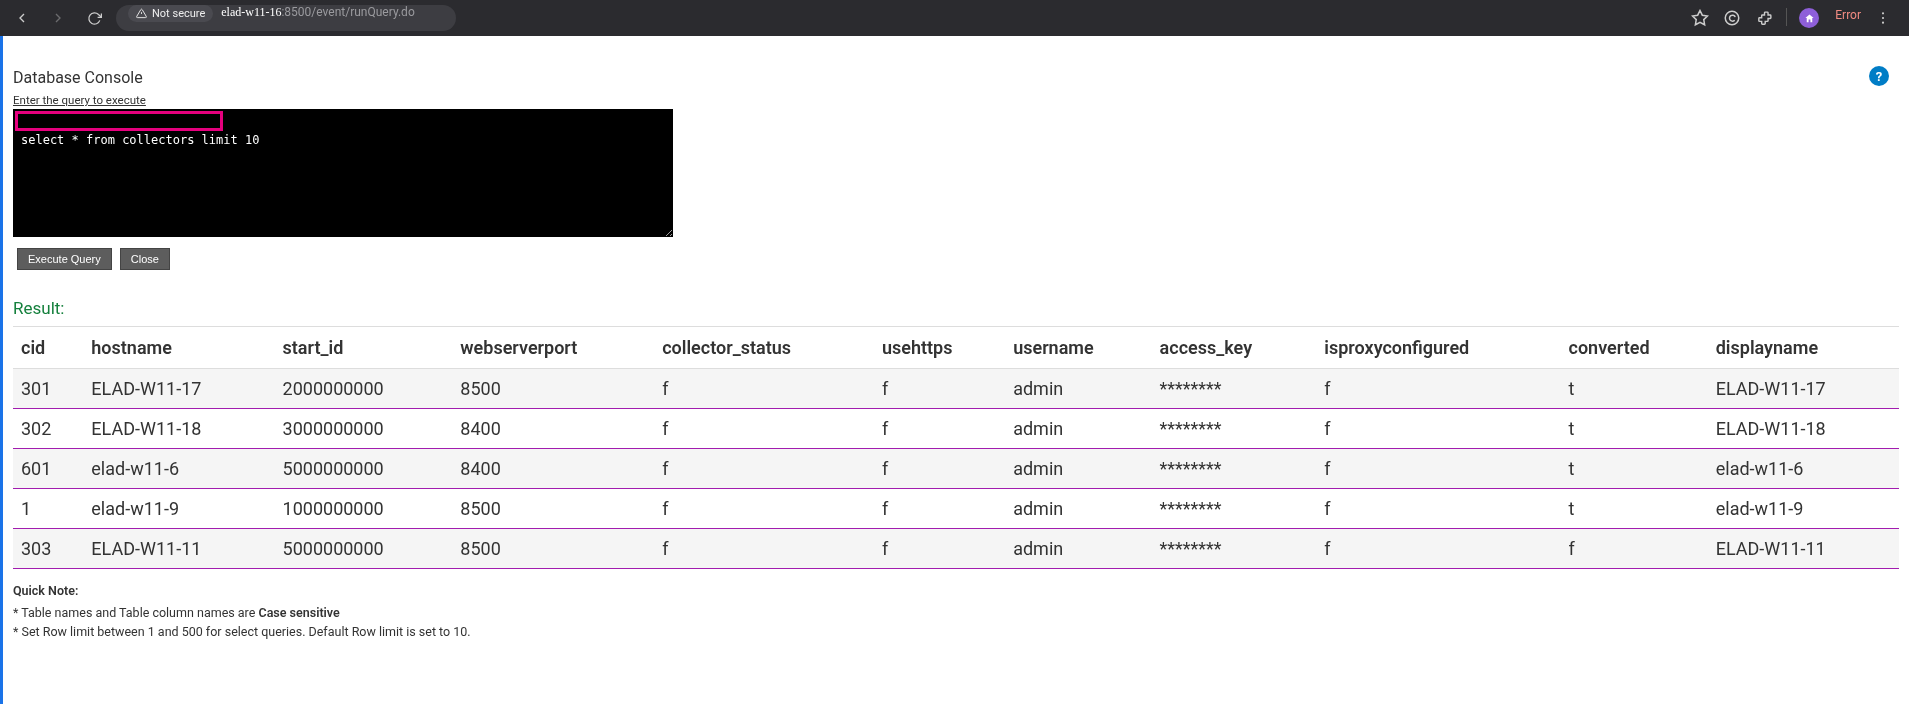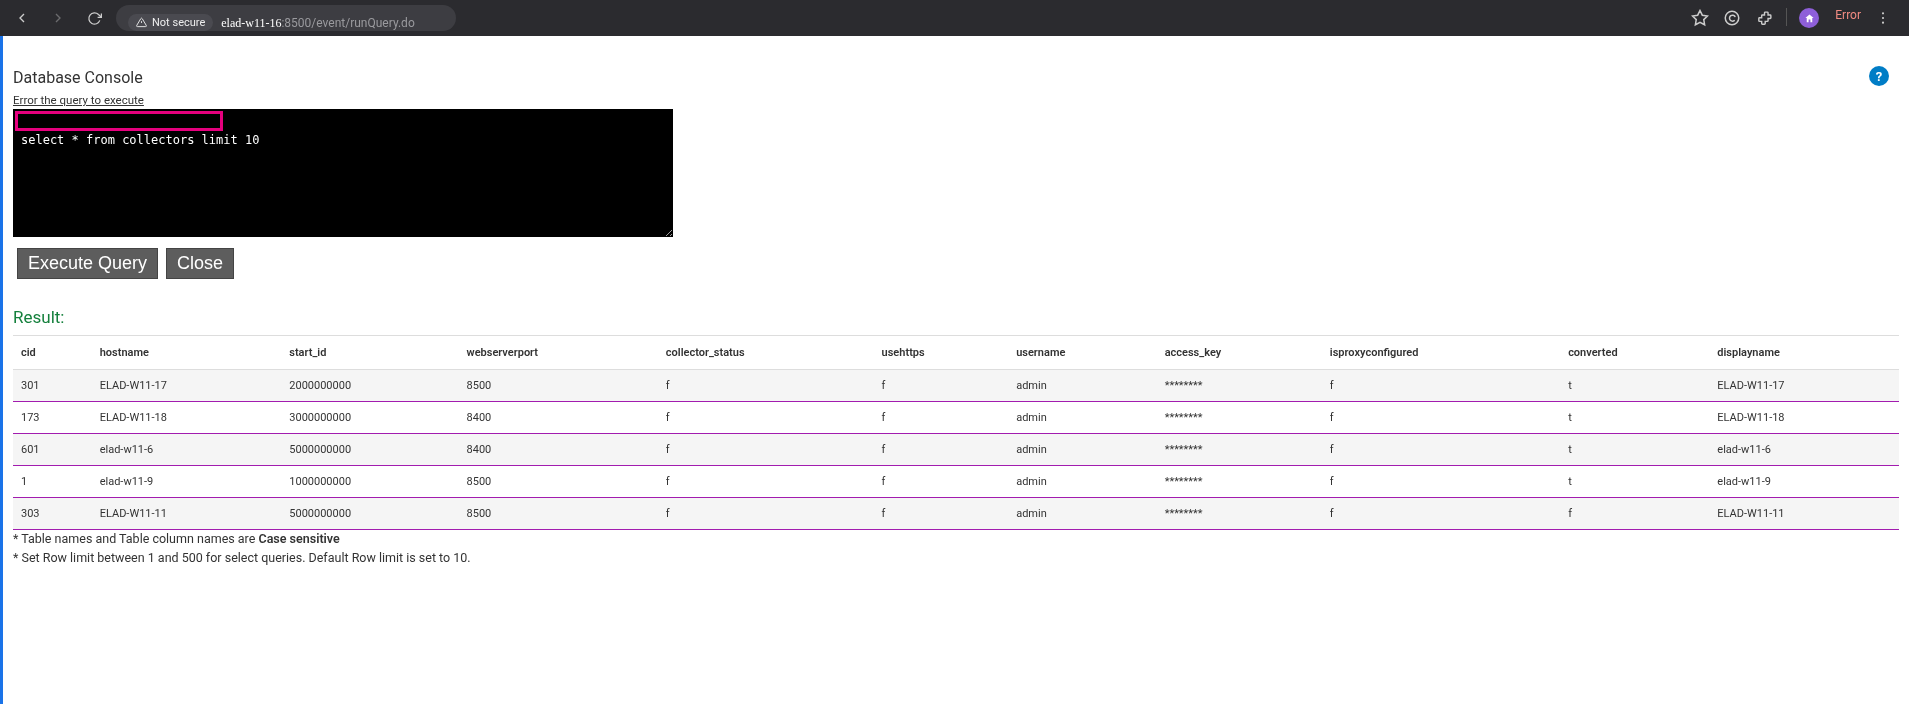--- a/index.html
+++ b/index.html
@@ -2,21 +2,21 @@
 <html><head>
 <meta charset="utf-8">
 <style>
   * { margin: 0; padding: 0; box-sizing: border-box; }
   body { font-family: -apple-system, BlinkMacSystemFont, "Segoe UI", Roboto, Arial, sans-serif; font-size: 13px; color: #333; background: #fff; width: 1909px; }
   
   
   .chrome-bar { background: #2b2b2f; height: 36px; display: flex; align-items: center; padding: 0 8px; gap: 8px; color: #ccc; }
   .nav-btn { width: 28px; height: 28px; display: flex; align-items: center; justify-content: center; border-radius: 50%; cursor: pointer; }
   .nav-btn svg { stroke: #ccc; }
-  .url-bar { flex: 0 0 auto; display: flex; align-items: flex-end; background: #3d3d42; border-radius: 14px; height: 26px; padding: 0 12px; gap: 8px; font-size: 12px; color: #ddd; min-width: 340px; }
+  .url-bar { flex: 0 0 auto; display: flex; align-items: flex-start; background: #3d3d42; border-radius: 14px; height: 26px; padding: 0 12px; gap: 8px; font-size: 12px; color: #ddd; min-width: 340px; }
   .not-secure-badge { display: flex; align-items: center; gap: 5px; background: #4a4a50; padding: 2px 8px; border-radius: 10px; font-size: 11px; color: #eee; }
   .url-text { display: flex; align-items: baseline; }
   .url-host { color: #fff; font-family: Liberation Serif, serif; }
   .url-path { color: #9a9a9e; }
   .chrome-spacer { flex: 1; }
   .chrome-icons { display: flex; gap: 12px; padding-right: 8px; }
   .chrome-icons .icon { width: 20px; height: 20px; display: flex; align-items: center; justify-content: center; color: #ccc; cursor: pointer; }
   .divider-v { width: 1px; height: 18px; background: #555; }
   .profile-badge { width: 20px; height: 20px; border-radius: 50%; background: #8e5fd9; display: flex; align-items: center; justify-content: center; }
   .error-badge { color: #f28b82; font-size: 12px; padding-left: 4px; }
@@ -26,25 +26,25 @@
   .help-icon { position: absolute; top: 30px; right: 20px; width: 20px; height: 20px; border-radius: 50%; background: #007dc6; color: #fff; display: flex; align-items: center; justify-content: center; font-size: 13px; font-weight: bold; cursor: pointer; }
   
   .page-title { font-size: 16px; font-weight: 400; color: #333; margin: 22px 0 4px 10px; }
   .query-label { font-size: 11.5px; color: #333; margin: 6px 0 0 10px; text-decoration: underline; }
   
   .query-box-wrap { position: relative; margin: 2px 0 0 10px; width: 660px; }
   .query-box { background: #000; color: #fff; font-family: "Lucida Console", Monaco, monospace; font-size: 12px; width: 660px; height: 128px; padding: 24px 8px; border: none; outline: none; resize: both; }
   .query-highlight { position: absolute; top: 2px; left: 2px; width: 208px; height: 20px; border: 3px solid #e6007e; pointer-events: none; }
   
   .button-row { margin: 8px 0 0 14px; display: flex; gap: 8px; }
-  .btn { background: #5d5d5d; color: #fff; border: 1px solid #444; padding: 4px 10px; font-size: 18px; cursor: pointer; text-align: center; }
+  .btn { background: #5d5d5d; color: #fff; border: 1px solid #444; padding: 4px 10px; font-size: 11px; cursor: pointer; text-align: center; }
   
   .result-heading { font-size: 17px; font-weight: 400; color: #15803d; margin: 28px 0 8px 10px; }
   
-  .result-table { width: calc(100% - 20px); margin: 0 10px; border-collapse: collapse; font-size: 11px; }
+  .result-table { width: calc(100% - 20px); margin: 0 10px; border-collapse: collapse; font-size: 18px; }
   .result-table th { text-align: left; font-weight: 600; padding: 10px 8px; border-top: 1px solid #ddd; border-bottom: 1px solid #ddd; color: #333; }
   .result-table td { padding: 9px 8px; border-bottom: 1px solid #a21caf; color: #333; }
   .result-table tbody tr:nth-child(odd) { background: #f5f5f5; }
   .result-table tbody tr:nth-child(even) { background: #fff; }
   
   .quick-note { font-size: 12.5px; font-weight: 600; margin: 14px 0 6px 10px; }
   .notes { font-size: 12.5px; margin: 0 0 4px 10px; line-height: 1.5; }
   .notes strong { font-weight: 600; }
 </style>
 </head>
@@ -113,21 +113,21 @@
           <circle cx="12" cy="19" r="1.6"></circle>
         </svg>
     </div>
   </div>
 </div>
 
 <div class="page">
   <div class="help-icon">?</div>
 
   <div class="page-title">Database Console</div>
-  <div class="query-label">Error the query to execute</div>
+  <div class="query-label">Enter the query to execute</div>
 
   <div class="query-box-wrap">
     <textarea class="query-box" style="">select * from collectors limit 10</textarea>
     <div class="query-highlight"></div>
   </div>
 
   <div class="button-row">
     <button class="btn">Execute Query</button>
     <button class="btn">Close</button>
   </div>
@@ -158,21 +158,21 @@
           <td>8500</td>
           <td>f</td>
           <td>f</td>
           <td>admin</td>
           <td>********</td>
           <td>f</td>
           <td>t</td>
           <td>ELAD-W11-17</td>
         </tr>
         <tr>
-          <td>173</td>
+          <td>302</td>
           <td>ELAD-W11-18</td>
           <td>3000000000</td>
           <td>8400</td>
           <td>f</td>
           <td>f</td>
           <td>admin</td>
           <td>********</td>
           <td>f</td>
           <td>t</td>
           <td>ELAD-W11-18</td>
@@ -212,19 +212,20 @@
           <td>f</td>
           <td>admin</td>
           <td>********</td>
           <td>f</td>
           <td>f</td>
           <td>ELAD-W11-11</td>
         </tr>
       </tbody>
   </table>
 
+  <div class="quick-note">Quick Note:</div>
   <div class="notes">
     <div>
       <span>* Table names and Table column names are </span><strong>Case sensitive</strong>
     </div>
     <div>* Set Row limit between 1 and 500 for select queries. Default Row limit is set to 10.</div>
   </div>
 </div>
 
 </body></html>

